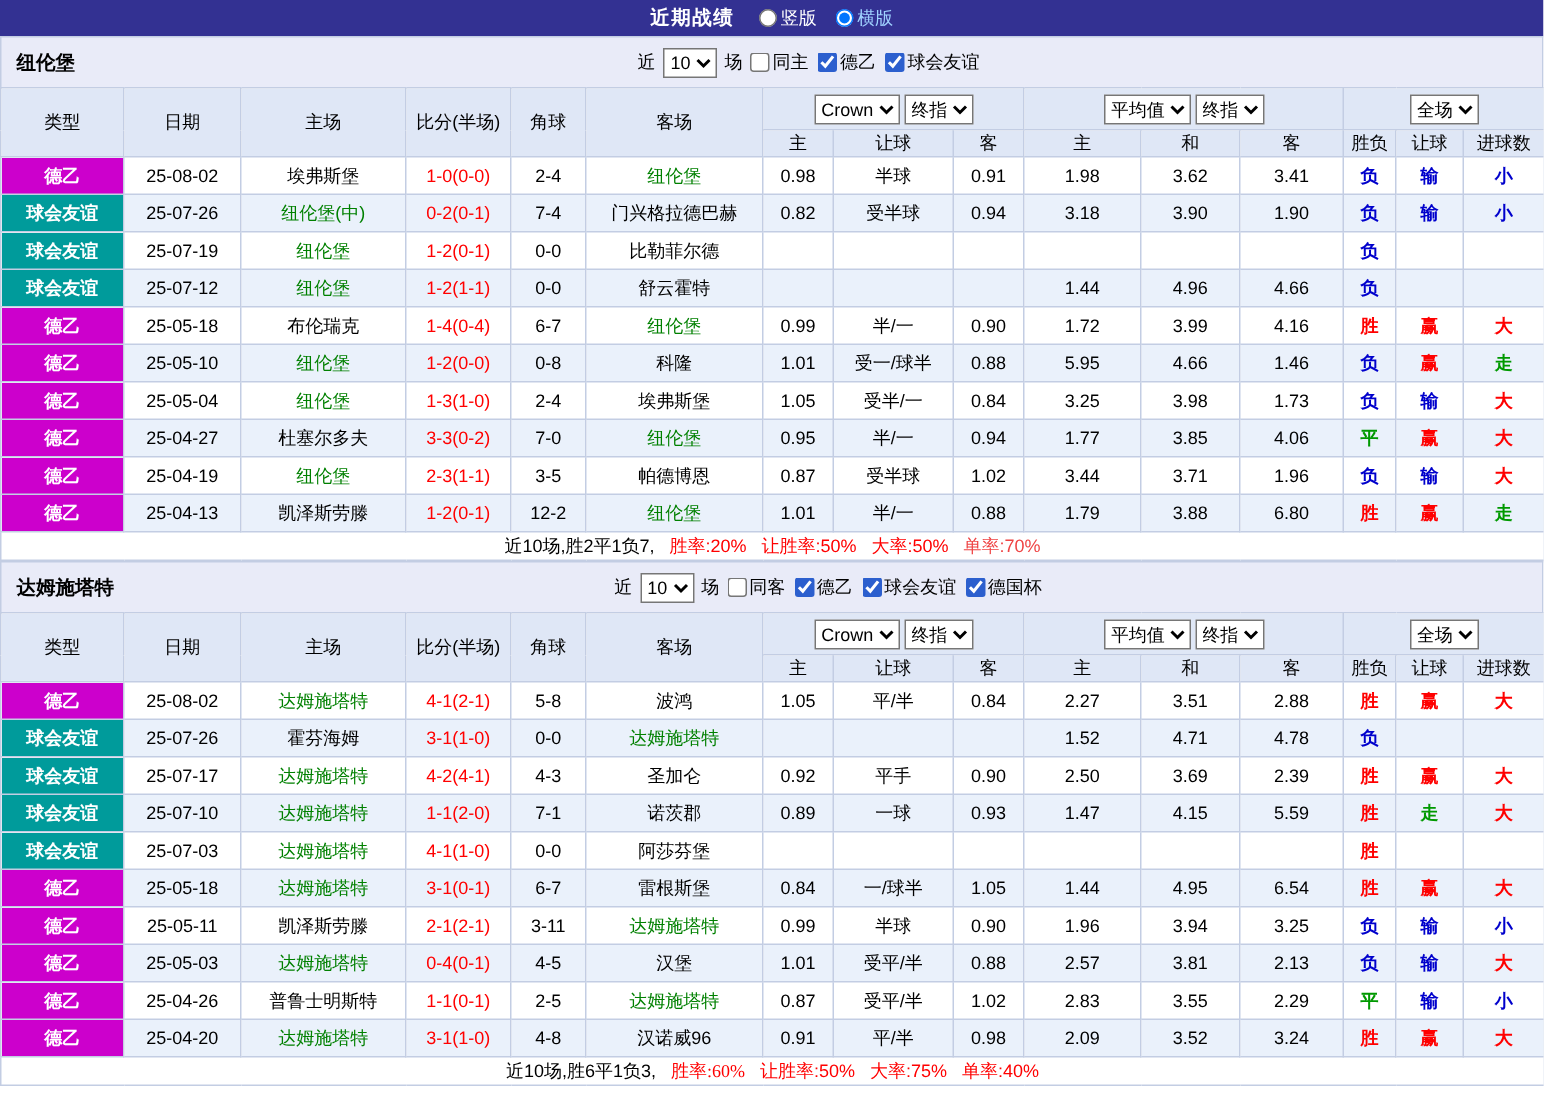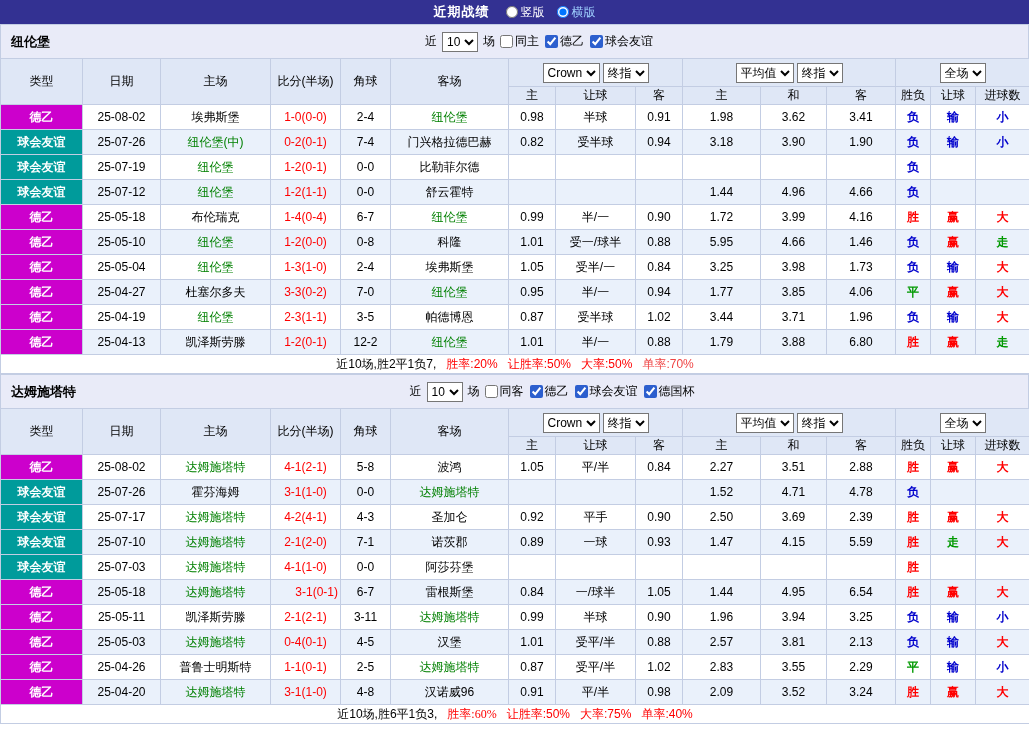--- a/index.html
+++ b/index.html
@@ -438,21 +438,21 @@
           <td>3.69</td>
           <td>2.39</td>
           <td class="bold" style="color: rgb(255, 0, 0);">胜</td>
           <td class="bold" style="color: rgb(255, 0, 0);">赢</td>
           <td class="bold" style="color: rgb(255, 0, 0);">大</td>
         </tr>
         <tr>
           <td class="type-cell" style="background: rgb(0, 155, 155);">球会友谊</td>
           <td>25-07-10</td>
           <td style="color: rgb(0, 128, 0);">达姆施塔特</td>
-          <td style="color: rgb(255, 0, 0);">2-1(2-0)</td>
+          <td style="color: rgb(255, 0, 0);">1-1(2-0)</td>
           <td>7-1</td>
           <td>诺茨郡</td>
           <td>0.89</td>
           <td>一球</td>
           <td>0.93</td>
           <td>1.47</td>
           <td>4.15</td>
           <td>5.59</td>
           <td class="bold" style="color: rgb(255, 0, 0);">胜</td>
           <td class="bold" style="color: rgb(0, 153, 0);">走</td>
@@ -472,21 +472,21 @@
           <td></td>
           <td></td>
           <td class="bold" style="color: rgb(255, 0, 0);">胜</td>
           <td></td>
           <td></td>
         </tr>
         <tr>
           <td class="type-cell" style="background: rgb(204, 0, 204);">德乙</td>
           <td>25-05-18</td>
           <td style="color: rgb(0, 128, 0);">达姆施塔特</td>
-          <td style="color: rgb(255, 0, 0); text-align: right;">3-1(0-1)</td>
+          <td style="color: rgb(255, 0, 0);">3-1(0-1)</td>
           <td>6-7</td>
           <td>雷根斯堡</td>
           <td>0.84</td>
           <td>一/球半</td>
           <td>1.05</td>
           <td>1.44</td>
           <td>4.95</td>
           <td>6.54</td>
           <td class="bold" style="color: rgb(255, 0, 0);">胜</td>
           <td class="bold" style="color: rgb(255, 0, 0);">赢</td>

